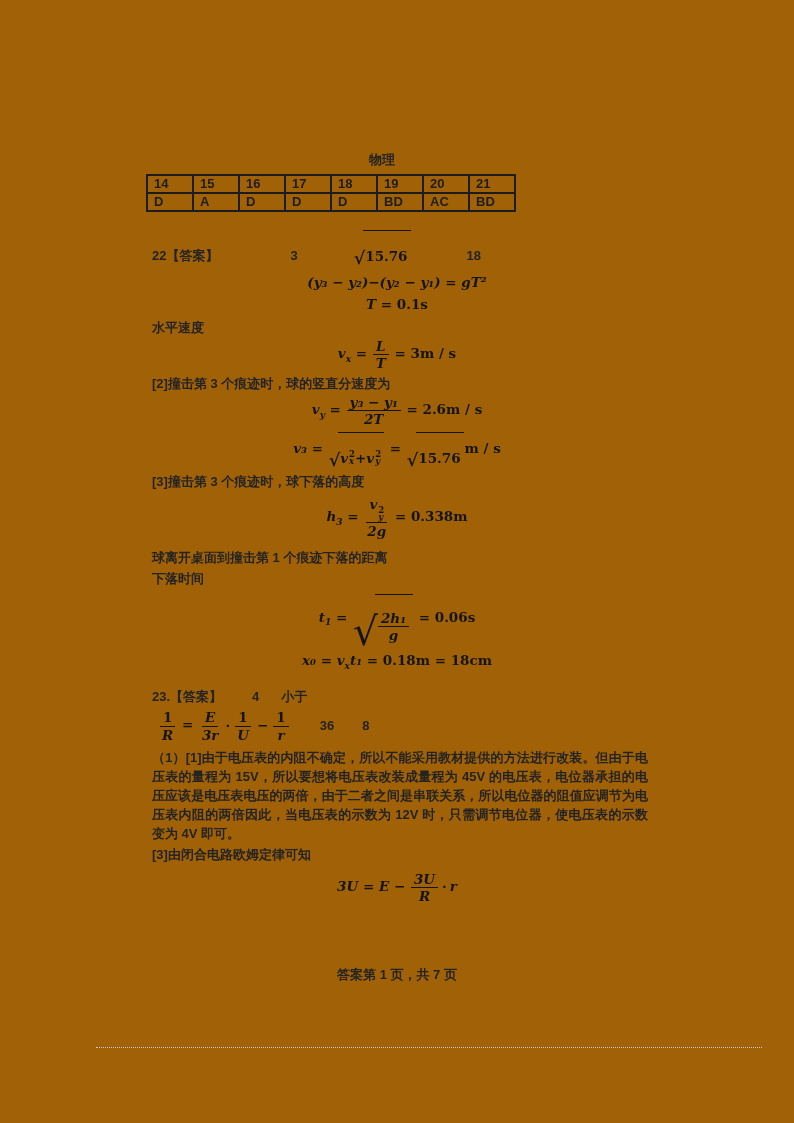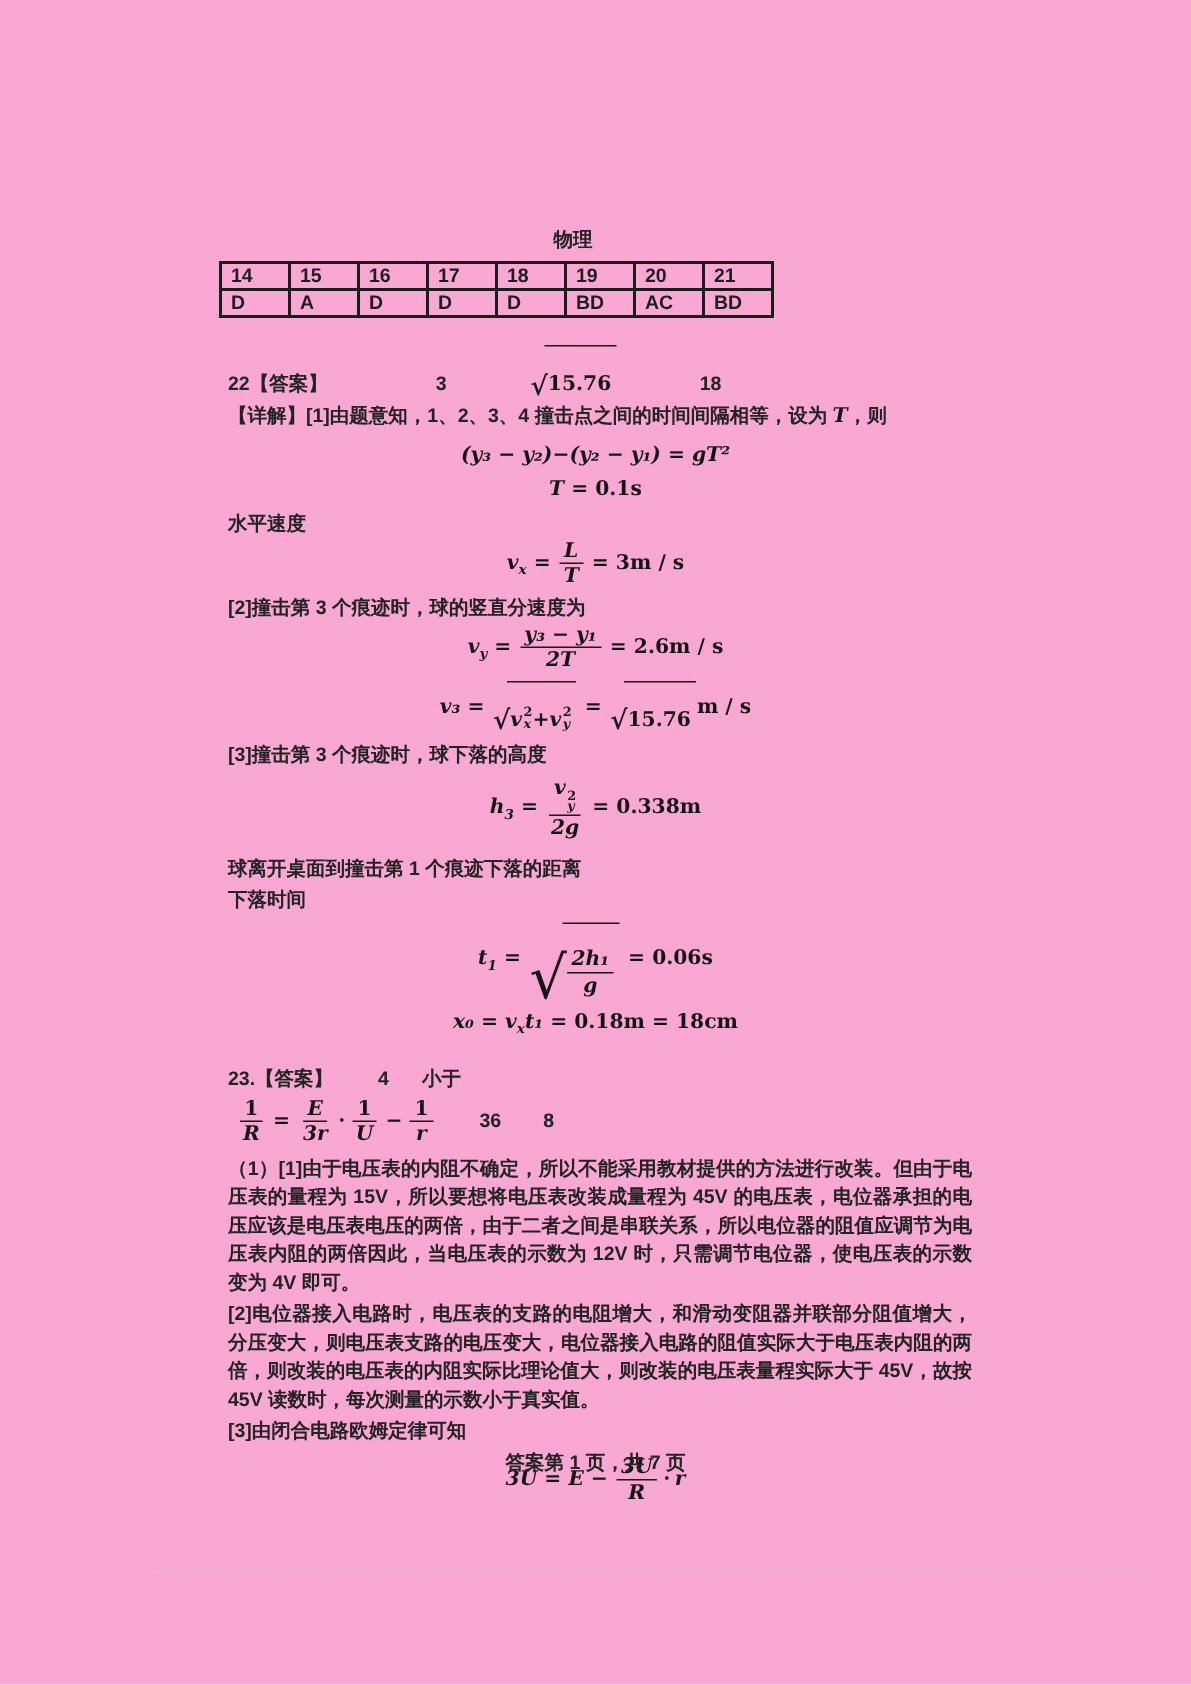--- a/index.html
+++ b/index.html
@@ -1,16 +1,16 @@
 <!DOCTYPE html>
 <html><head>
 <meta charset="utf-8">
 <style>
   html,body{margin:0;padding:0;background:#e8e8e8;}
-  .page{position:relative;width:794px;height:1123px;background:#f9a8d4;margin:0 auto;
+  .page{position:relative;width:794px;height:1123px;background:#a16207;margin:0 auto;
         font-family:"Liberation Sans","DejaVu Sans",sans-serif;color:#1d1d1d;overflow:hidden;}
   .content{position:absolute;left:0;top:0;width:794px;padding-top:150px;box-sizing:border-box;}
 
   .doc-title{text-align:center;font-weight:700;font-size:14px;line-height:18px;margin:0 30px 0 0;}
 
   table.ans{border-collapse:collapse;margin:5px 0 0 146px;}
   table.ans td{width:38px;border:2px solid #1c1c1c;font-weight:700;font-size:13px;
                padding:1px 0 1px 6px;line-height:14px;font-family:"Liberation Sans",sans-serif;}
 
   .cn{font-size:13px;line-height:19px;font-weight:600;color:#232323;}
@@ -89,23 +89,20 @@
       <span>3</span>
       <span class="gap-md"></span>
       <span class="sqrt formula" style="margin:0;">
         <span class="sym">√</span>
         <span class="bod up">15.76</span>
       </span>
       <span class="gap-md"></span>
       <span>18</span>
     </div>
 
-    <div class="cn body-text" style="margin-top:2px;">
-      <span>【详解】[1]由题意知，1、2、3、4 撞击点之间的时间间隔相等，设为 </span><i class="formula" style="margin:0;">T</i><span>，则</span>
-    </div>
 
     <div class="formula" style="margin-top:8px;">
       <i>(y₃ − y₂)−(y₂ − y₁) = gT²</i>
     </div>
 
 
     <div class="formula">
       <i>T</i><span class="up"> = 0.1s</span>
     </div>
 
@@ -201,21 +198,20 @@
           <span class="nm up">1</span>
           <i class="dn">U</i>
         </span><span class="up" style="margin:0 4px;">−</span><span class="frac">
           <span class="nm up">1</span>
           <i class="dn">r</i>
         </span><span class="cn" style="margin-left:30px;font-family:'Liberation Sans',sans-serif;">36</span><span class="cn" style="margin-left:28px;font-family:'Liberation Sans',sans-serif;">8</span>
     </div>
 
     <div class="cn body-text just" style="margin-top:6px;">（1）[1]由于电压表的内阻不确定，所以不能采用教材提供的方法进行改装。但由于电压表的量程为 15V，所以要想将电压表改装成量程为 45V 的电压表，电位器承担的电压应该是电压表电压的两倍，由于二者之间是串联关系，所以电位器的阻值应调节为电压表内阻的两倍因此，当电压表的示数为 12V 时，只需调节电位器，使电压表的示数变为 4V 即可。</div>
 
-    <div class="cn body-text just" style="margin-top:2px;">[2]电位器接入电路时，电压表的支路的电阻增大，和滑动变阻器并联部分阻值增大，分压变大，则电压表支路的电压变大，电位器接入电路的阻值实际大于电压表内阻的两倍，则改装的电压表的内阻实际比理论值大，则改装的电压表量程实际大于 45V，故按 45V 读数时，每次测量的示数小于真实值。</div>
 
     <div class="cn body-text" style="margin-top:2px;">[3]由闭合电路欧姆定律可知</div>
 
     <div class="formula" style="margin-top:8px;">
       <i>3U = E − </i><span class="frac">
           <i class="nm">3U</i>
           <i class="dn">R</i>
         </span><span class="up" style="margin:0 3px;">·</span><i>r</i>
     </div>
 

